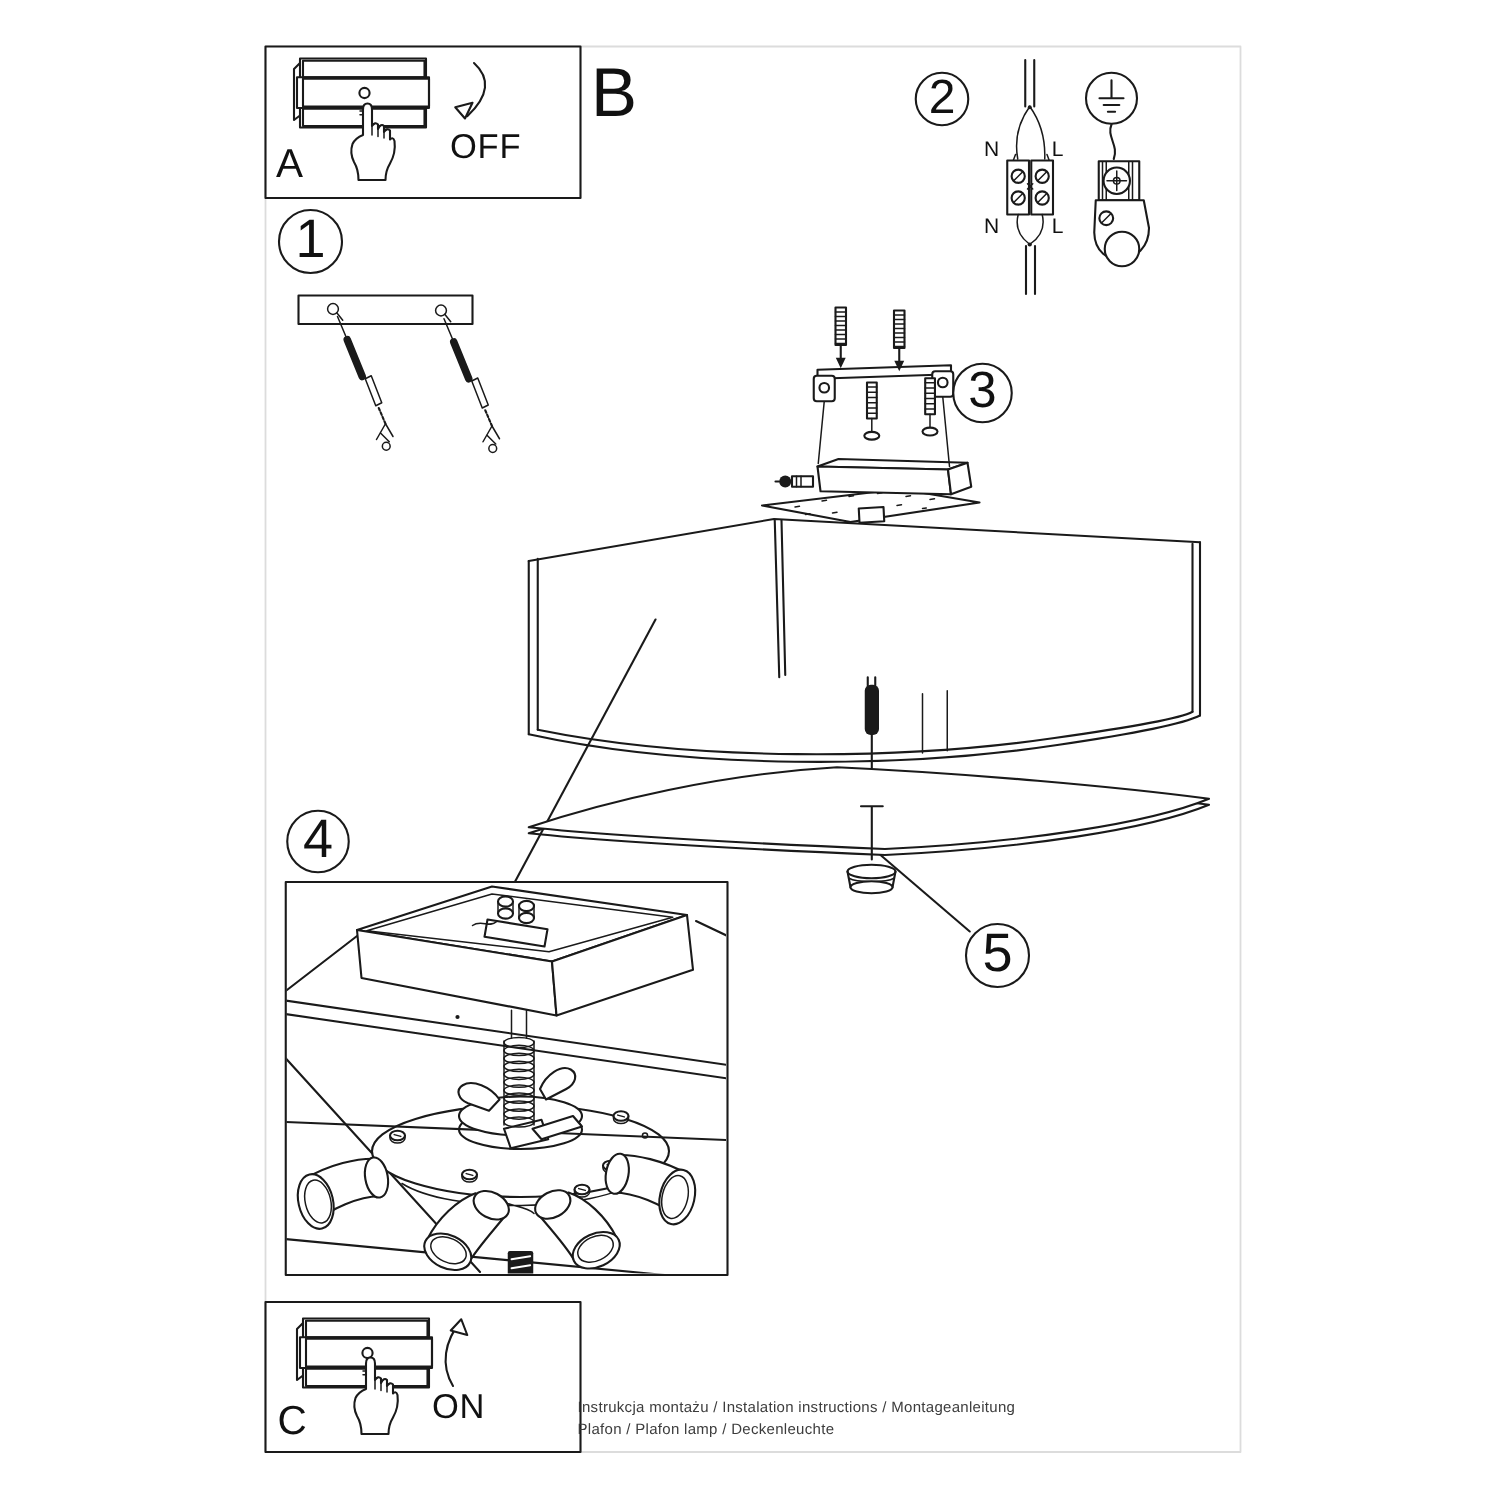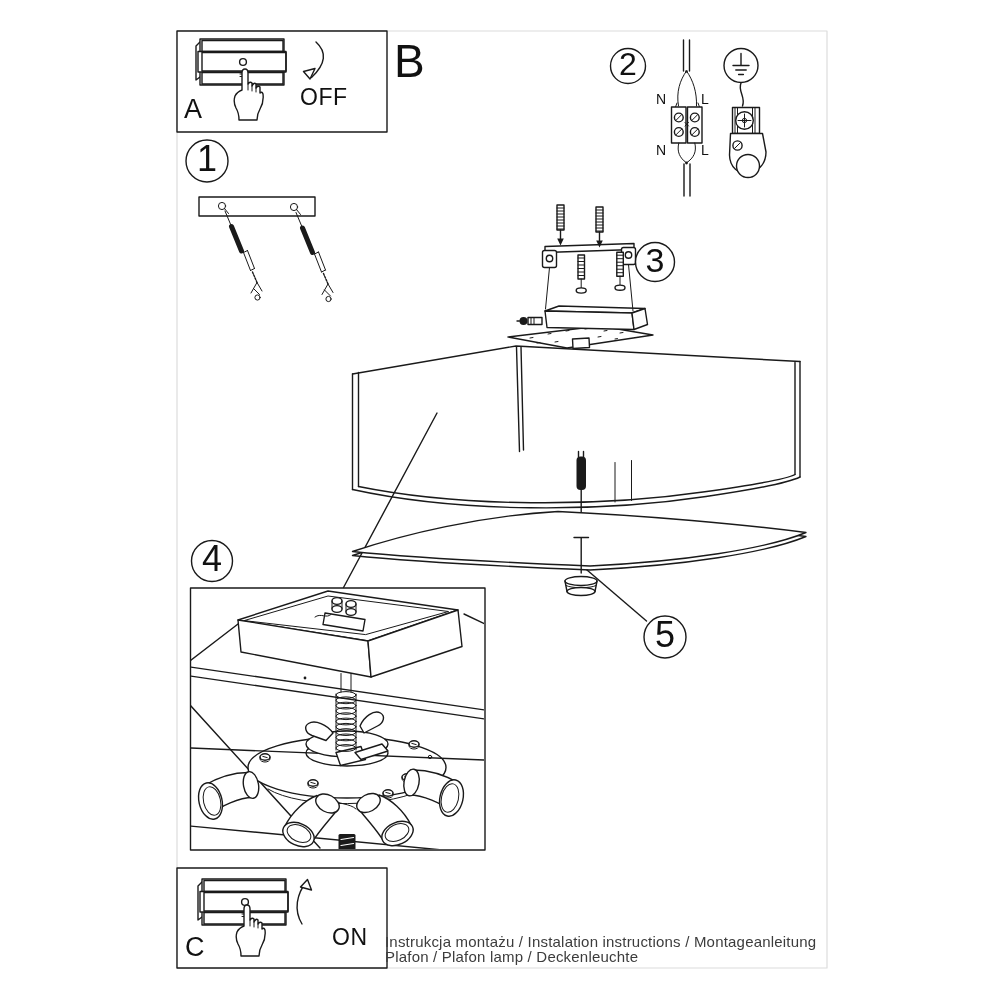--- a/index.html
+++ b/index.html
@@ -13,21 +13,21 @@
   .fat{stroke-width:5;}
   .gray{stroke:#dcdcdc;stroke-width:1.2;}
   .wht{stroke:#ffffff;stroke-width:1.2;}
   .t{position:absolute;line-height:1;white-space:nowrap;color:#111;}
   .tc{transform:translate(-50%,-55%);}
   .lbl{font-size:27px;}
   .state{font-size:23px;letter-spacing:.5px;}
   .big{font-size:46px;}
   .nl{font-size:14px;}
   .num1{font-size:36px;} .num2{font-size:32px;} .num3{font-size:34px;}
-  .foot{font-size:15px;color:#3c3c3c;letter-spacing:.2px;}
+  .foot{font-size:10px;color:#3c3c3c;letter-spacing:.2px;}
 </style>
 </head>
 <body>
 
 <div class="sheet">
 <svg width="1000" height="1000" viewBox="0 0 1000 1000">
   <defs>
     <pattern id="ptop" patternUnits="userSpaceOnUse" x="6" y="4.5" width="10.3" height="11">
       <rect x="0.6" y="0.6" width="8.8" height="9.8" class="thin"></rect>
           <circle cx="5" cy="5.3" r="1.7" class="thin"></circle>
@@ -304,21 +304,21 @@
       <path d="M302,924 C293.5,910 296.5,894 307,881" stroke-width="1.5"></path>
       <path class="wf" d="M307.5,879.5 L311.5,890 L300.5,887 Z"></path>
     </g>
   </g>
 </svg>
 
 <div class="t lbl" style="left:184px;top:96px;">A</div>
 <div class="t state" style="left:264px;top:86px;margin-left:36px;">OFF</div>
 <div class="t big" style="left:394px;top:38px;">B</div>
 <div class="t lbl" style="left:185px;top:934px;">C</div>
-<div class="t state" style="left:288px;top:926px;margin-left:44px;">ON</div>
+<div class="t state" style="left:288px;top:926px;">ON</div>
 
 <div class="t tc num1" style="left:207px;top:161px;">1</div>
 <div class="t tc num2" style="left:628px;top:66px;">2</div>
 <div class="t tc num3" style="left:655px;top:262px;">3</div>
 <div class="t tc num1" style="left:212px;top:561px;">4</div>
 <div class="t tc num1" style="left:665px;top:637px;">5</div>
 
 <div class="t tc nl" style="left:661px;top:100px;">N</div>
 <div class="t tc nl" style="left:705px;top:100px;">L</div>
 <div class="t tc nl" style="left:661px;top:151px;">N</div>

